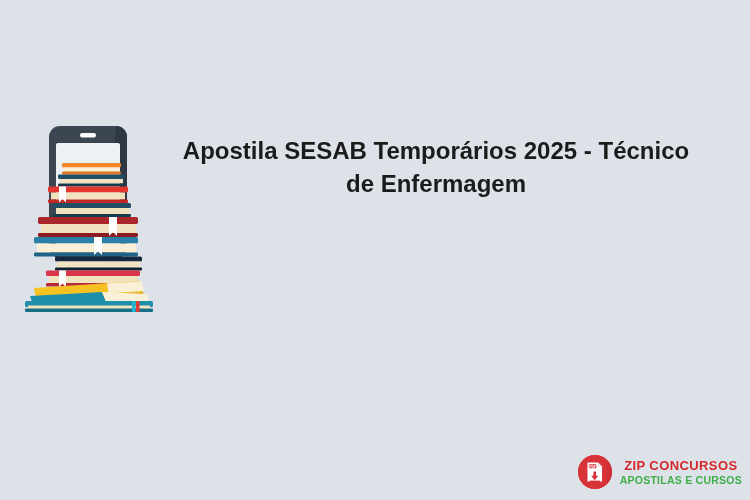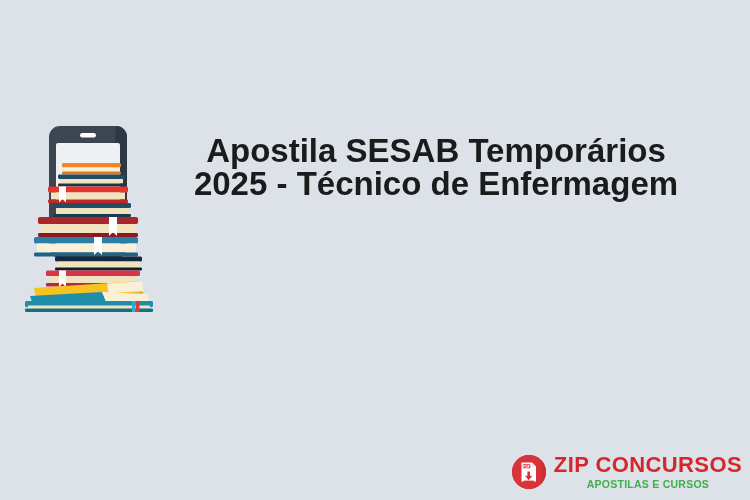--- a/index.html
+++ b/index.html
@@ -40,21 +40,21 @@
   #title-block {
     position: absolute;
     left: 176px;
     top: 134px;
     width: 520px;
     text-align: center;
   }
   #product-title {
     margin: 0;
     font-family: "Liberation Sans", sans-serif;
-    font-size: 33px;
+    font-size: 24px;
     font-weight: bold;
     line-height: 33px;
     color: #1b1b1b;
     letter-spacing: 0px;
   }
 
   
   #brand-logo {
     position: absolute;
     right: 8px;
@@ -70,21 +70,21 @@
   }
   #brand-mark svg { display: block; width: 36px; height: 36px; }
   #brand-words {
     display: flex;
     flex-direction: column;
     align-items: center;
     line-height: 1;
   }
   #brand-name {
     font-family: "Liberation Sans", sans-serif;
-    font-size: 22px;
+    font-size: 13px;
     font-weight: bold;
     color: #d6262c;
     letter-spacing: 0.4px;
     white-space: nowrap;
   }
   #brand-tagline {
     font-family: "Liberation Sans", sans-serif;
     font-size: 10.5px;
     font-weight: bold;
     color: #3fae49;

